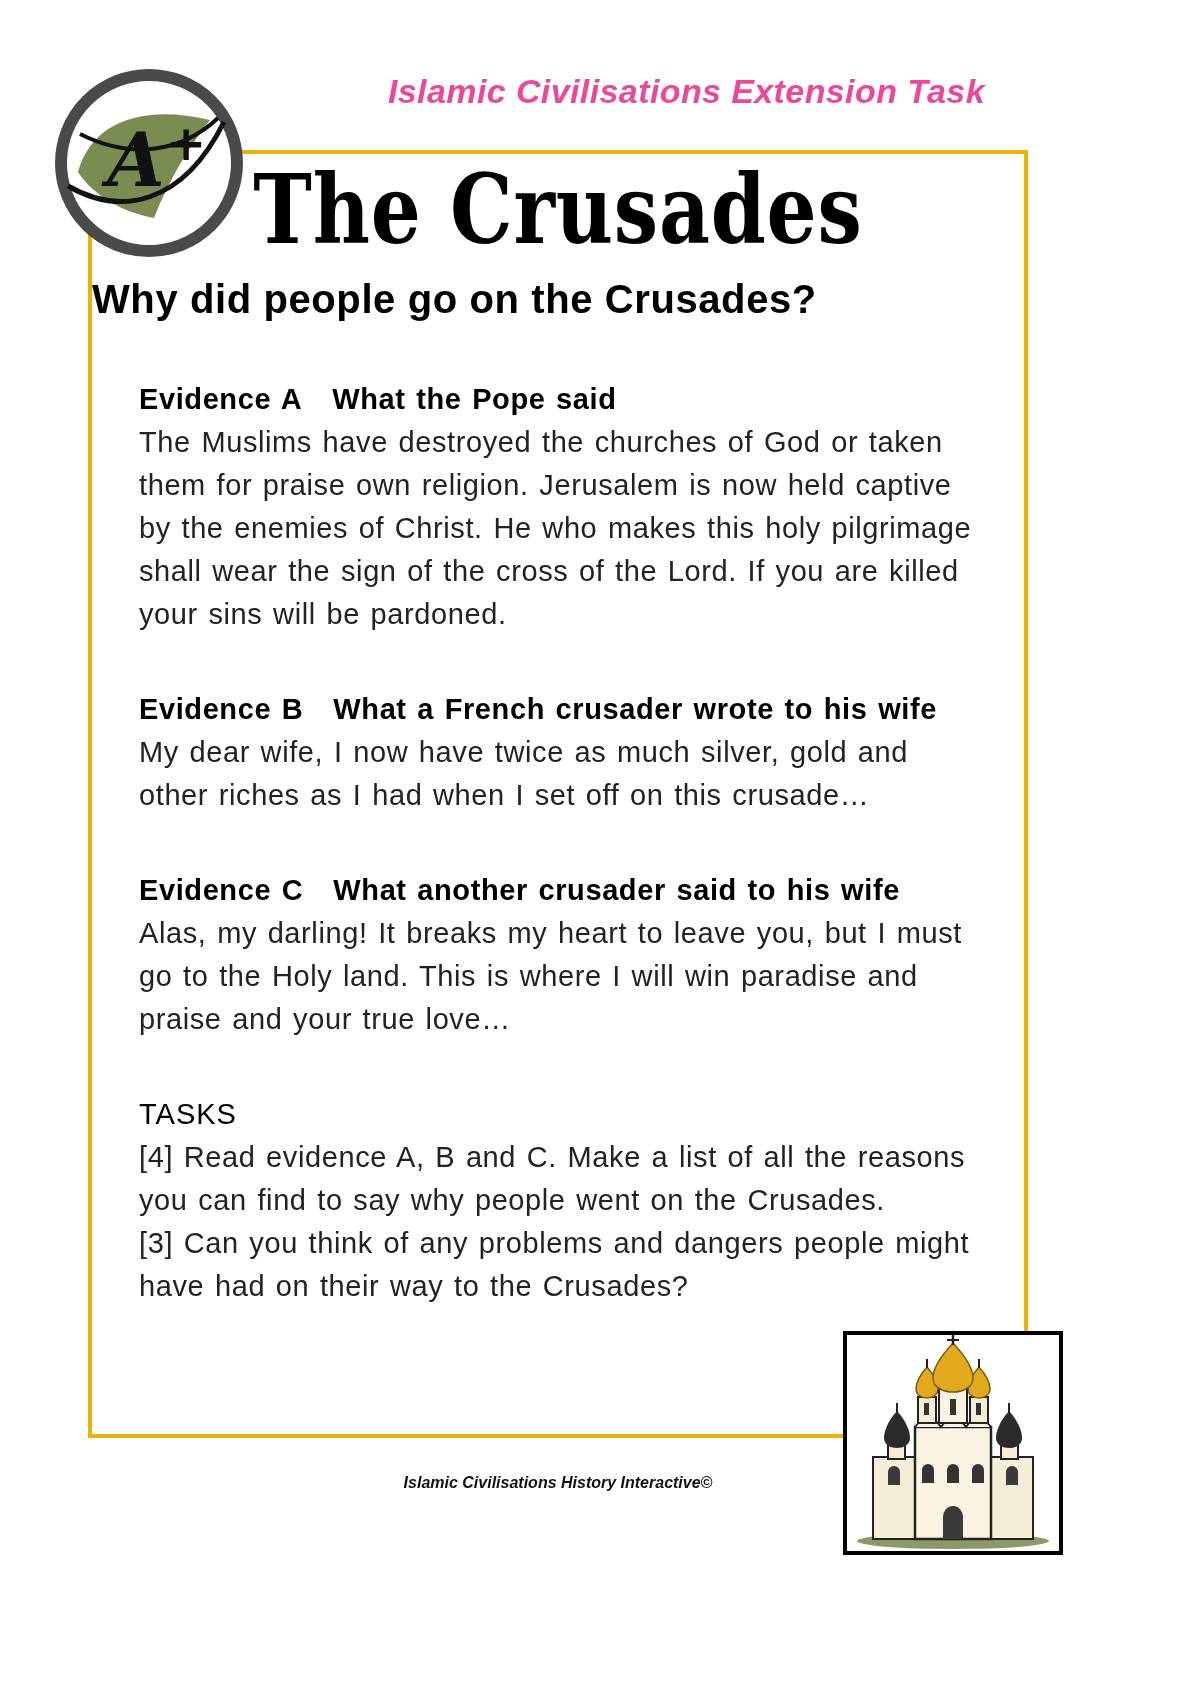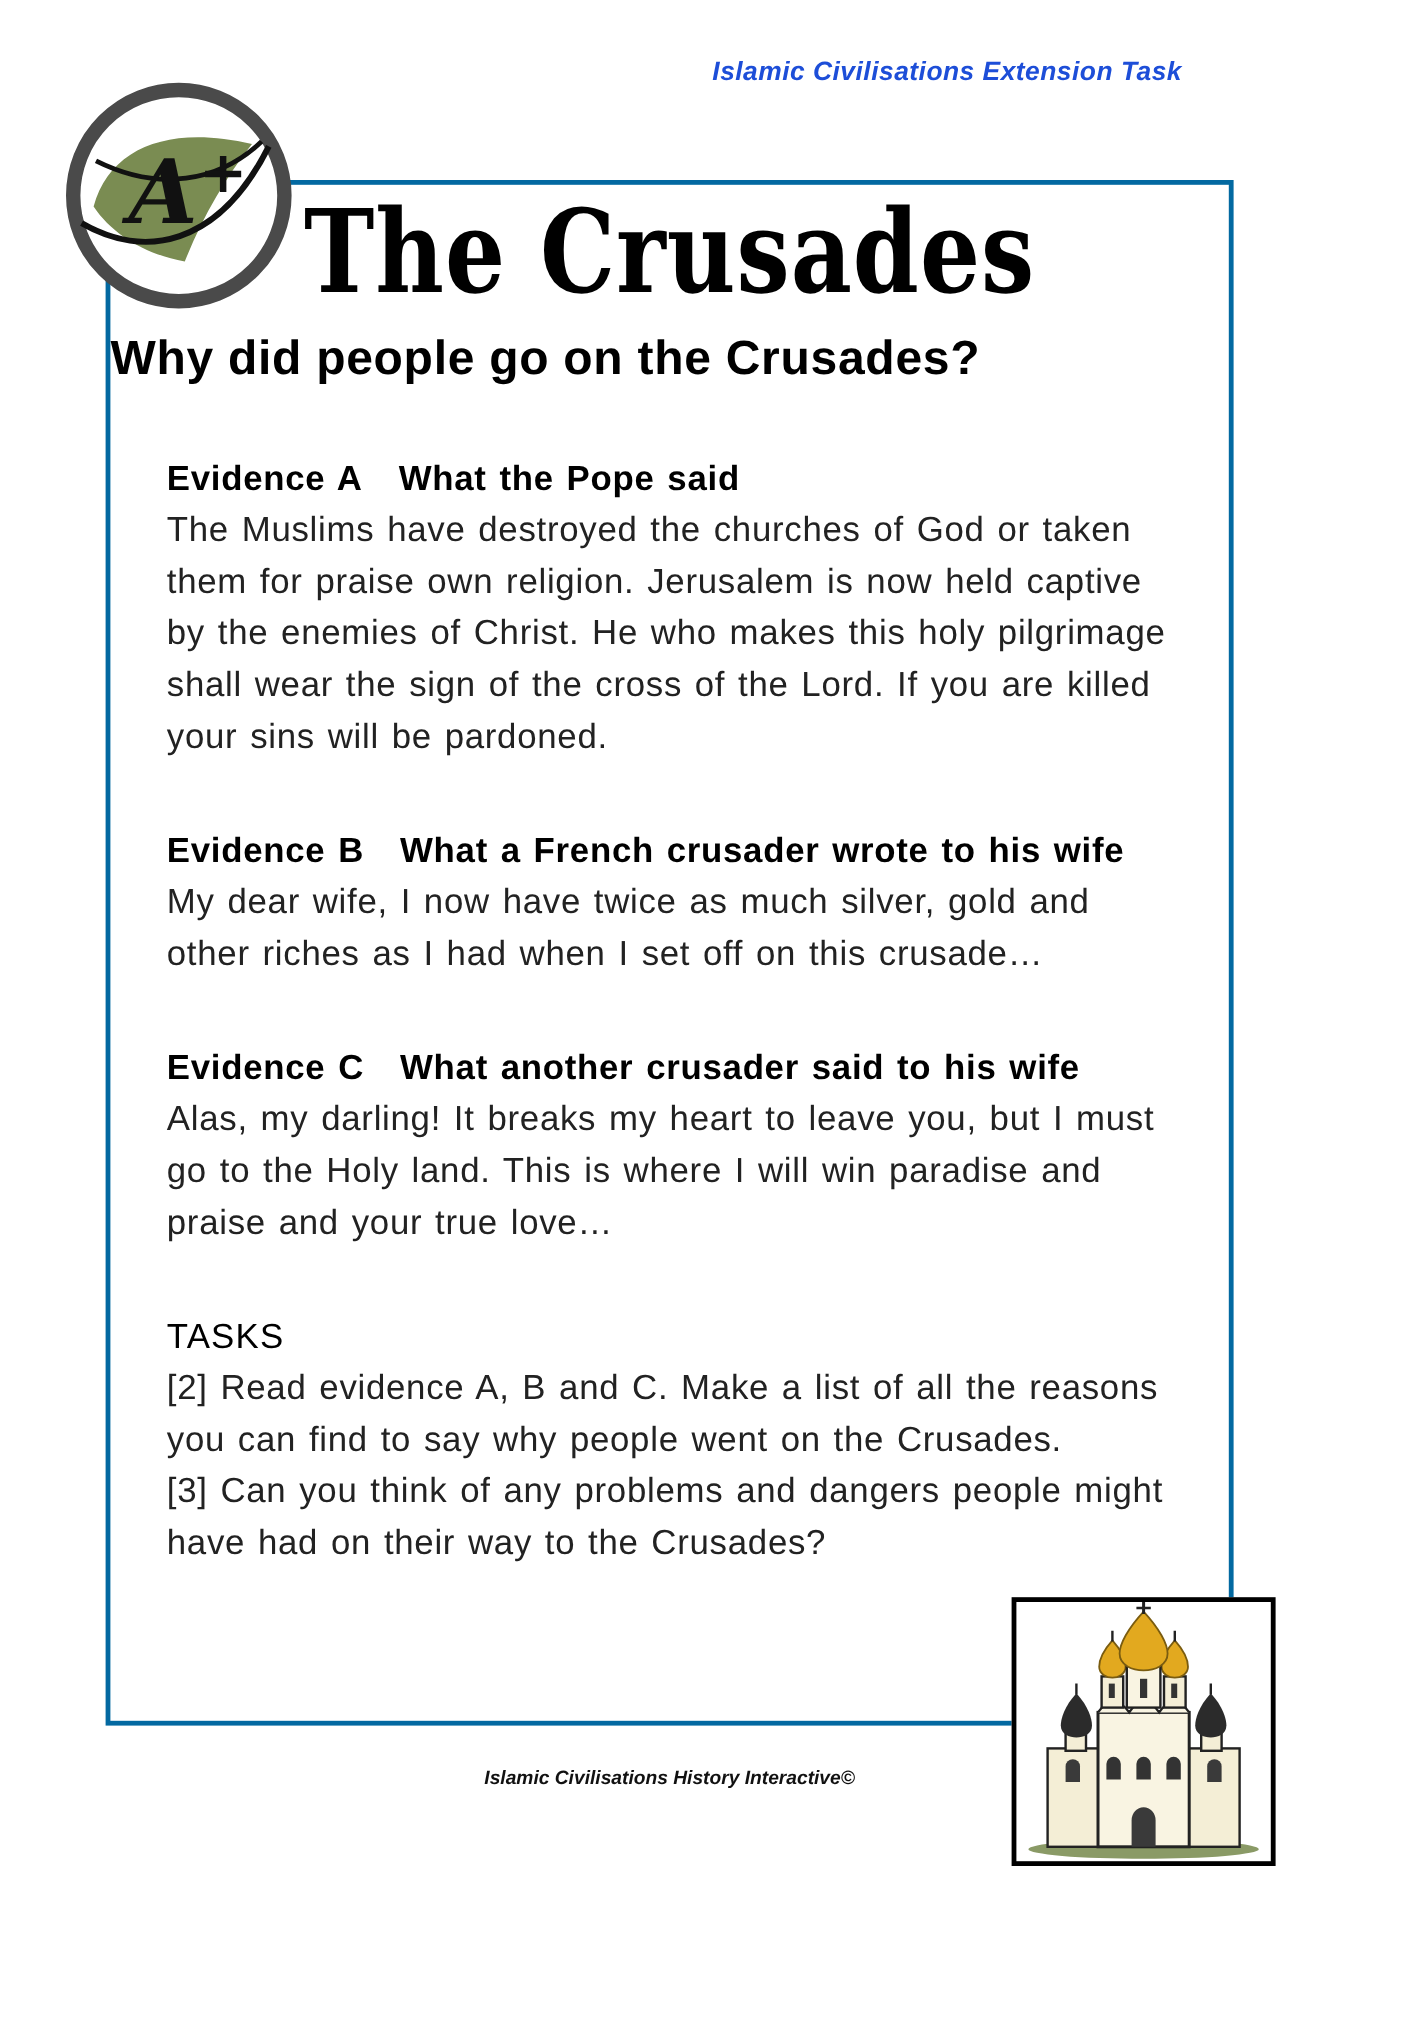--- a/index.html
+++ b/index.html
@@ -8,43 +8,43 @@
     position: relative;
     width: 1190px;
     height: 1684px;
     background: #ffffff;
     font-family: "Liberation Sans", sans-serif;
     color: #1b1b1b;
     overflow: hidden;
   }
   .header-tag {
     position: absolute;
-    top: 47px;
+    top: 72px;
     right: 205px;
-    font-size: 22px;
+    font-size: 34px;
     font-style: italic;
     font-weight: bold;
     letter-spacing: 0.4px;
-    color: #1d4ed8;
+    color: #ec4899;
   }
   .logo {
     position: absolute;
     top: 64px;
     left: 50px;
     width: 198px;
     height: 198px;
     z-index: 5;
   }
   .main-box {
     position: absolute;
     left: 88px;
     top: 150px;
     width: 940px;
     height: 1288px;
-    border: 4px solid #0369a1;
+    border: 4px solid #eab308;
     background: #fff;
     z-index: 1;
   }
   .title {
     margin: 6px 0 0 0;
     text-align: center;
     font-family: "DejaVu Serif", serif;
     font-weight: bold;
     font-size: 96px;
     line-height: 1.05;
@@ -148,21 +148,21 @@
 
       <section>
         <p class="evidence-heading">
           <span>Evidence C</span><span class="evidence-title">What another crusader said to his wife</span>
         </p>
         <p class="evidence-body">Alas, my darling! It breaks my heart to leave you, but I must go to the Holy land. This is where I will win paradise and praise and your true love…</p>
       </section>
 
       <section>
         <p class="tasks-heading">TASKS</p>
-        <p class="task-item">[2] Read evidence A, B and C. Make a list of all the reasons you can find to say why people went on the Crusades.</p>
+        <p class="task-item">[4] Read evidence A, B and C. Make a list of all the reasons you can find to say why people went on the Crusades.</p>
         <p class="task-item">[3] Can you think of any problems and dangers people might have had on their way to the Crusades?</p>
       </section>
 
     </div>
   </div>
 
   <div class="footer">Islamic Civilisations History Interactive©</div>
 
   <div class="church-image">
     <svg width="212" height="216" viewBox="0 0 212 216" aria-hidden="true">

